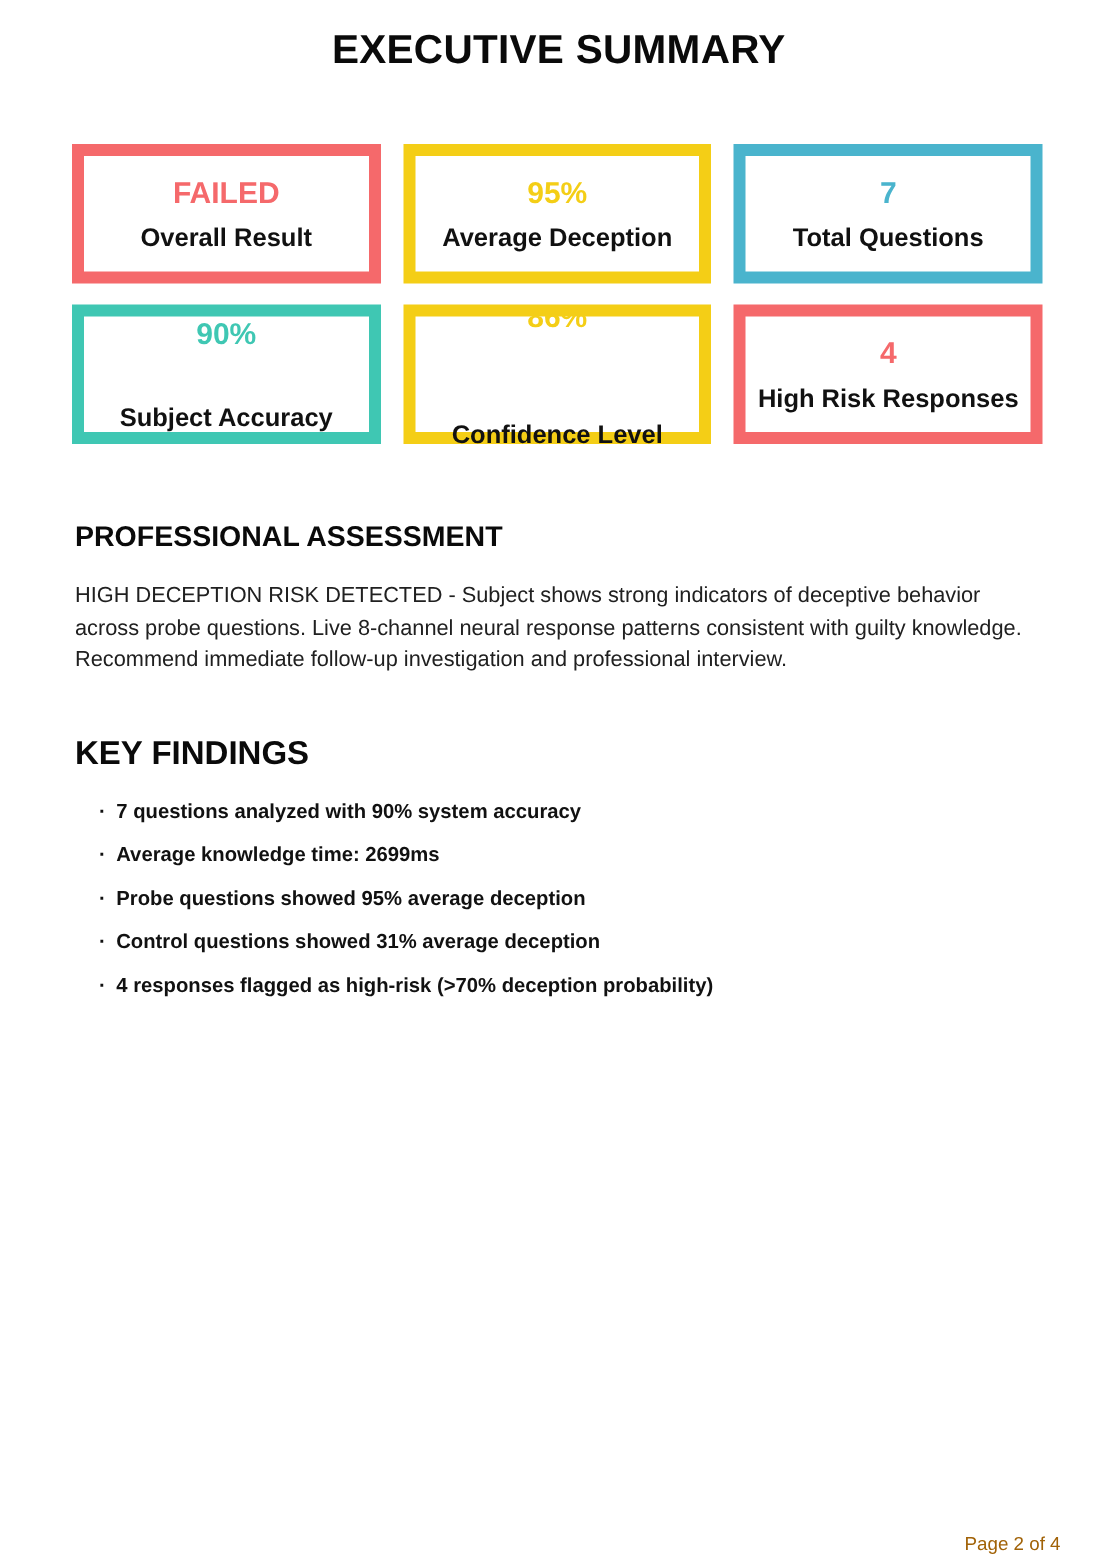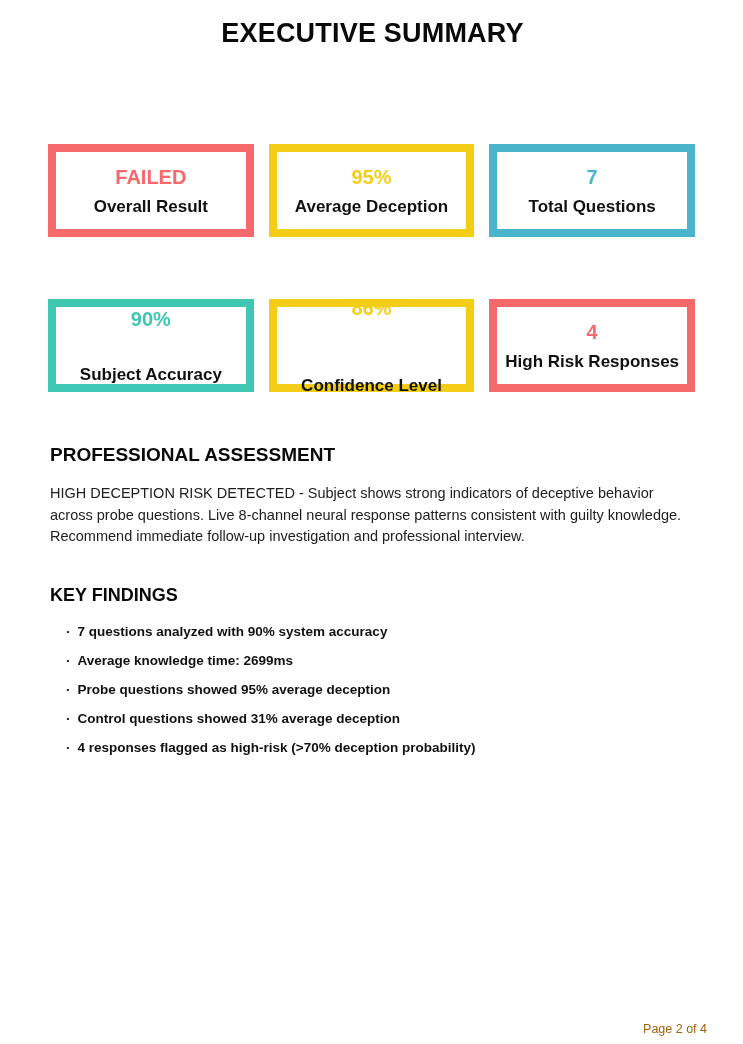--- a/index.html
+++ b/index.html
@@ -30,21 +30,20 @@
     gap: 14px 15px;
   }
   .metric-card {
     height: 93px;
     border: 8px solid #a16207;
     background: #ffffff;
     display: flex;
     flex-direction: column;
     align-items: center;
     justify-content: center;
-    margin-top: 48px;
   }
   .metric-value {
     font-size: 20px;
     font-weight: bold;
     line-height: 1;
   }
   .metric-label {
     margin-top: 11px;
     font-size: 17px;
     font-weight: bold;
@@ -52,21 +51,21 @@
     line-height: 1;
   }
   .section-heading {
     margin: 52px 48px 0 50px;
     font-size: 19px;
     font-weight: bold;
     color: #0a0a0a;
   }
   .section-heading.kf {
     margin-top: 37px;
-    font-size: 18px;
+    font-size: 22px;
   }
   .assessment-body {
     margin: 17px 49px 0 50px;
     font-size: 14.5px;
     line-height: 21.5px;
     color: #202020;
   }
   .findings-list {
     margin: 19px 48px 0 66px;
     list-style: none;

